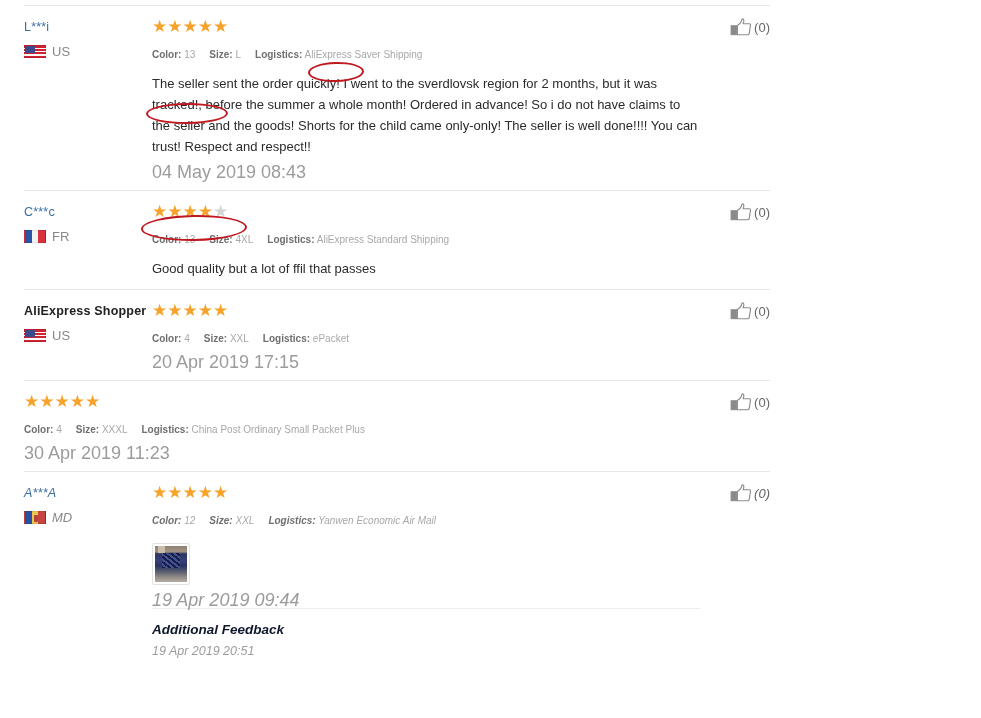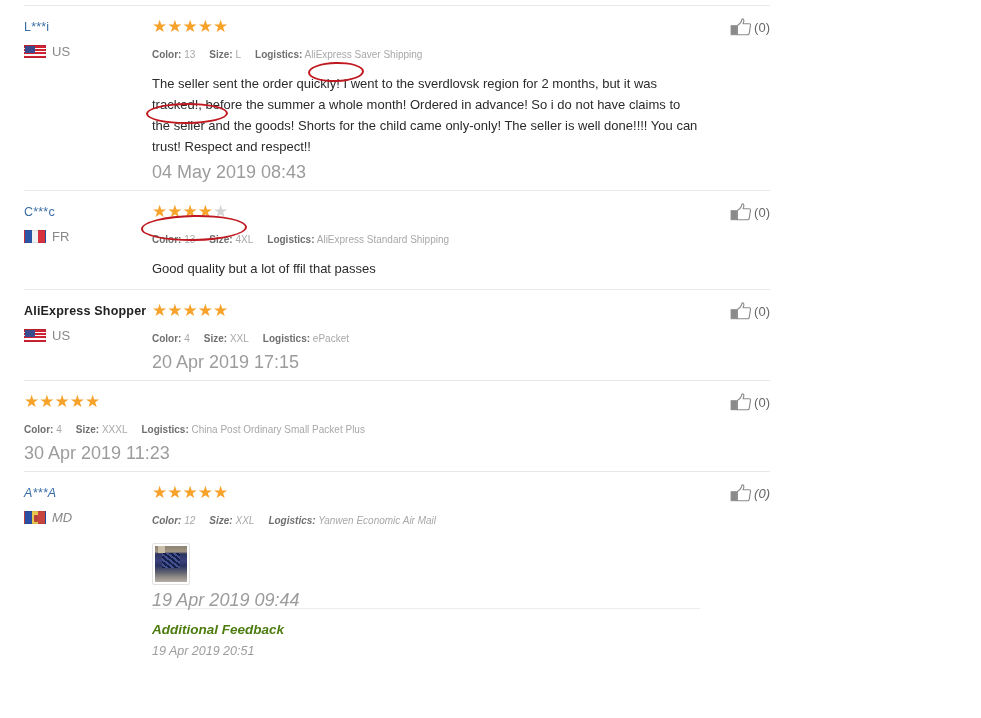--- a/index.html
+++ b/index.html
@@ -222,21 +222,21 @@
   }
 
   
   .addl-feedback {
     margin-left: 128px;
     margin-right: 0;
     padding: 12px 0 0 0;
     border-top: 1px solid #ededed;
   }
   .addl-title {
-    color: #4d7c0f;
+    color: #0f172a;
     font-weight: 700;
     font-size: 13.5px;
     line-height: 18px;
   }
   .addl-text {
     margin-top: 9px;
     font-size: 13.5px;
     line-height: 19px;
     color: #2b2b2b;
   }

